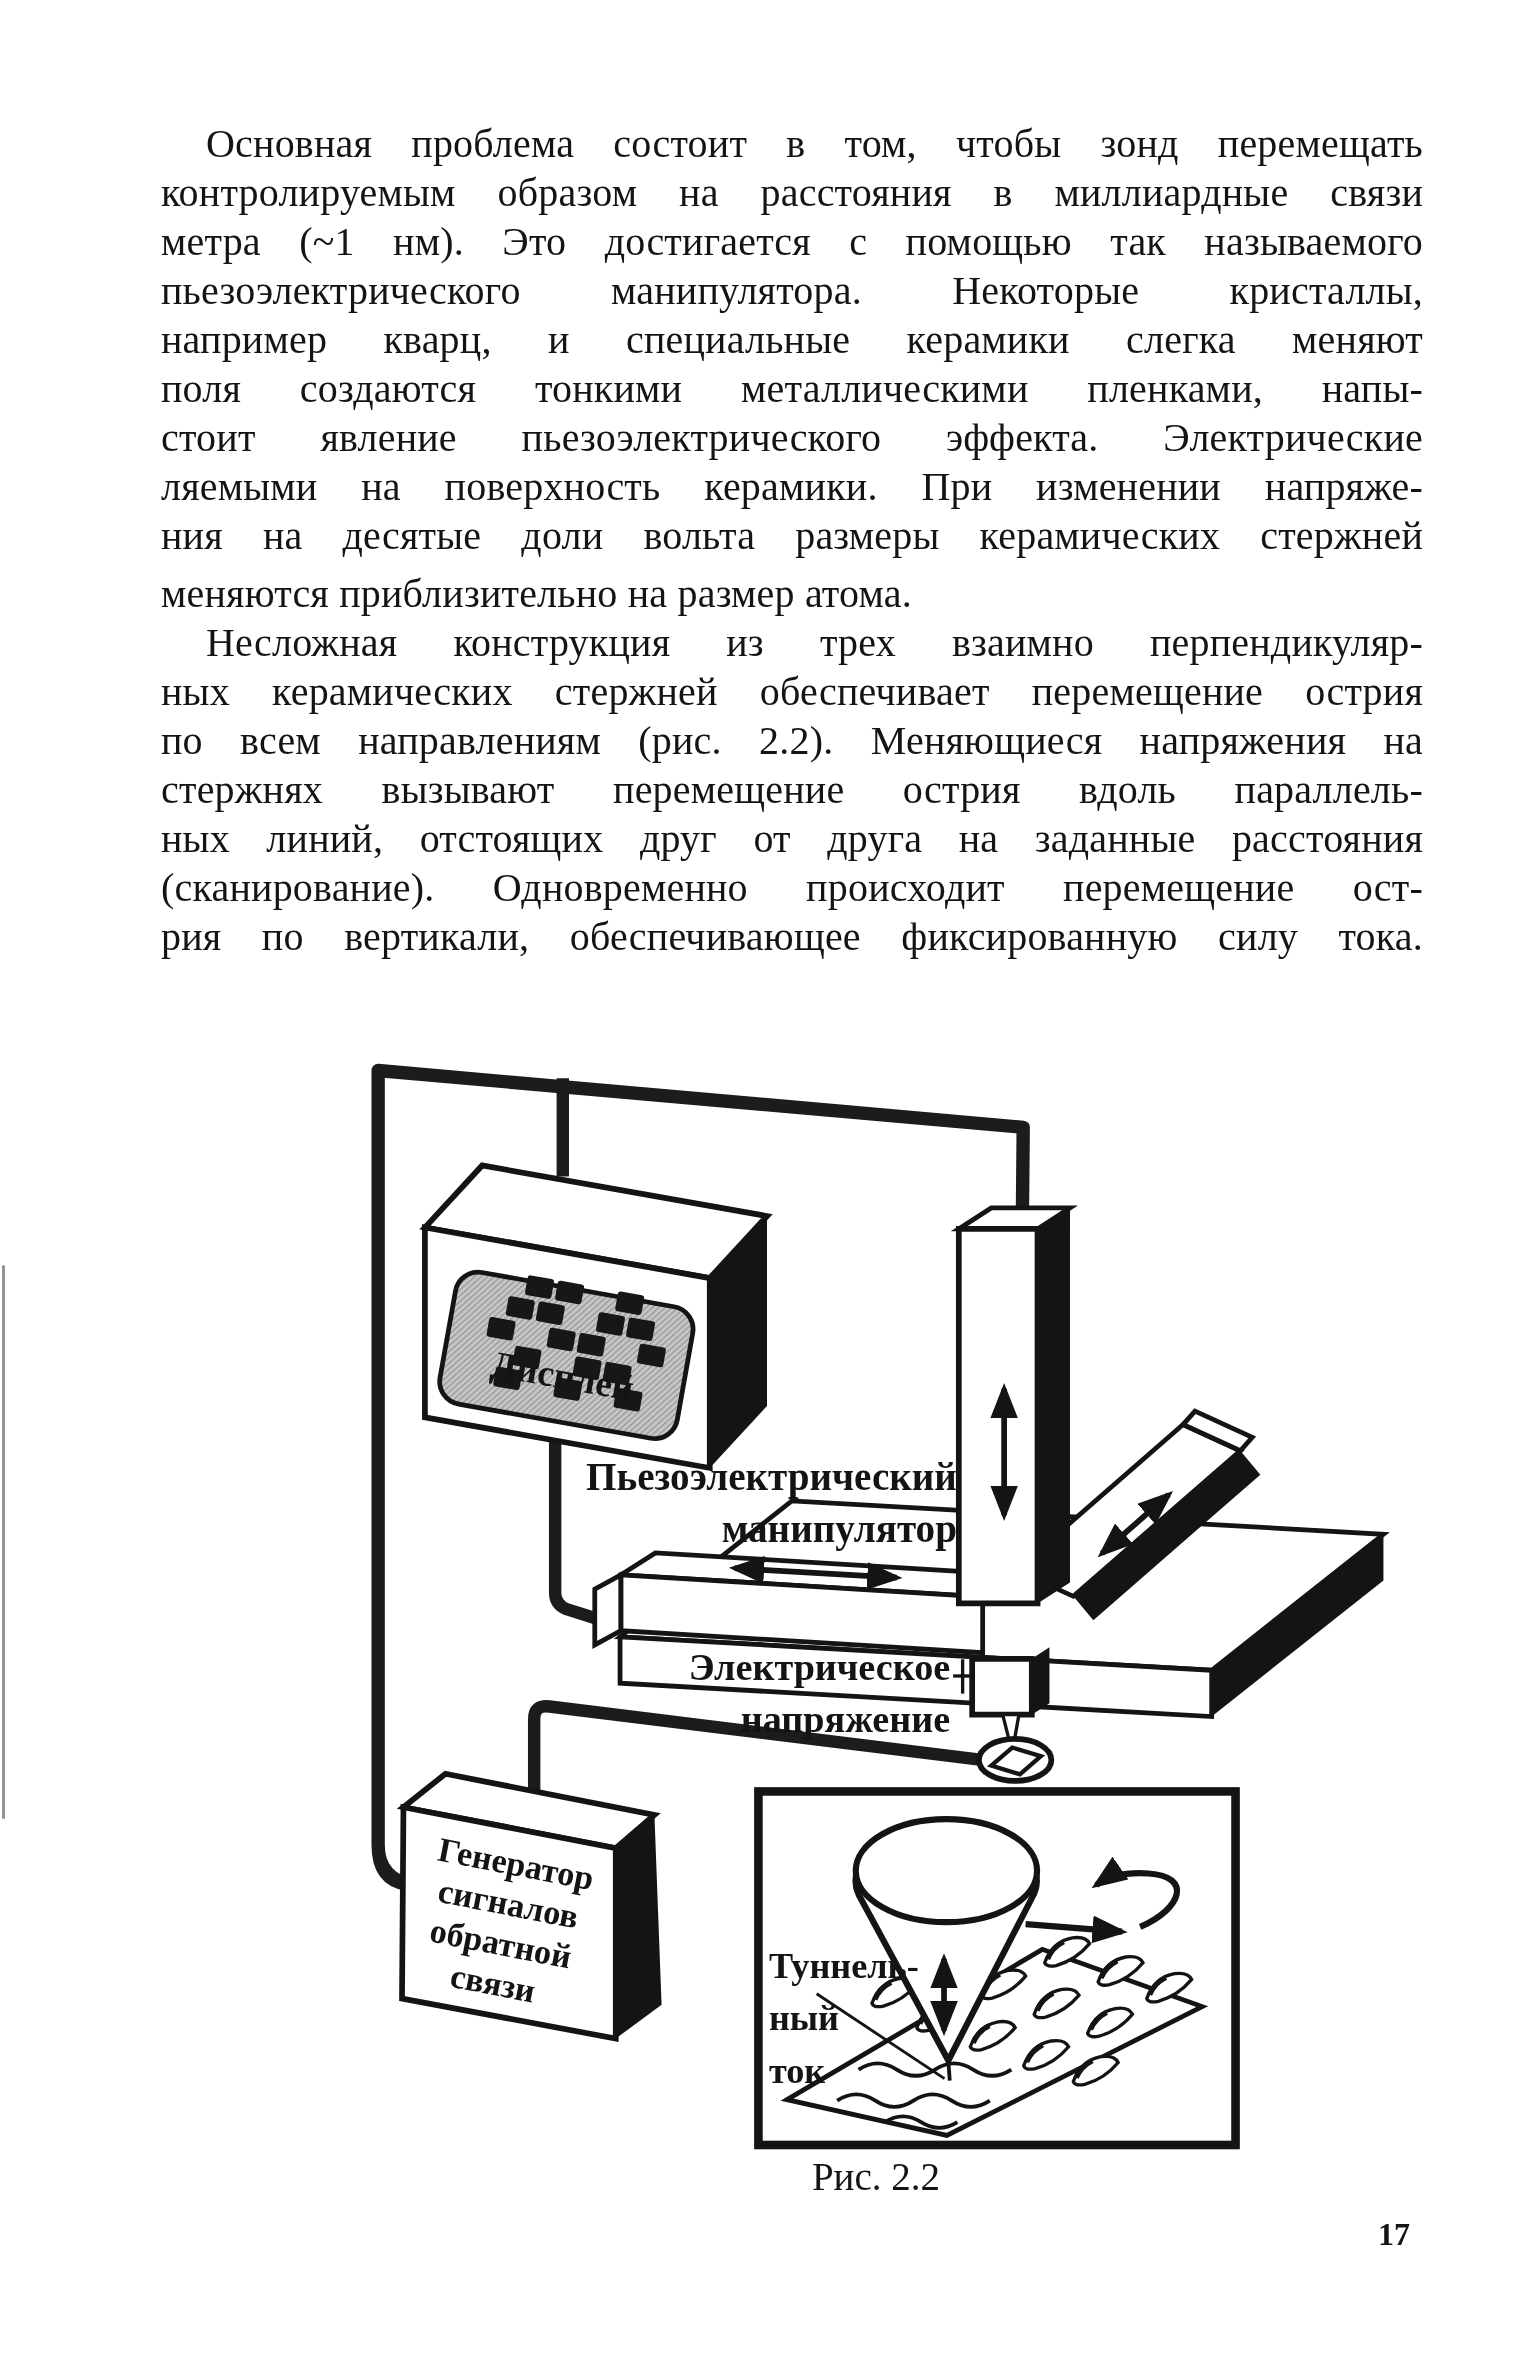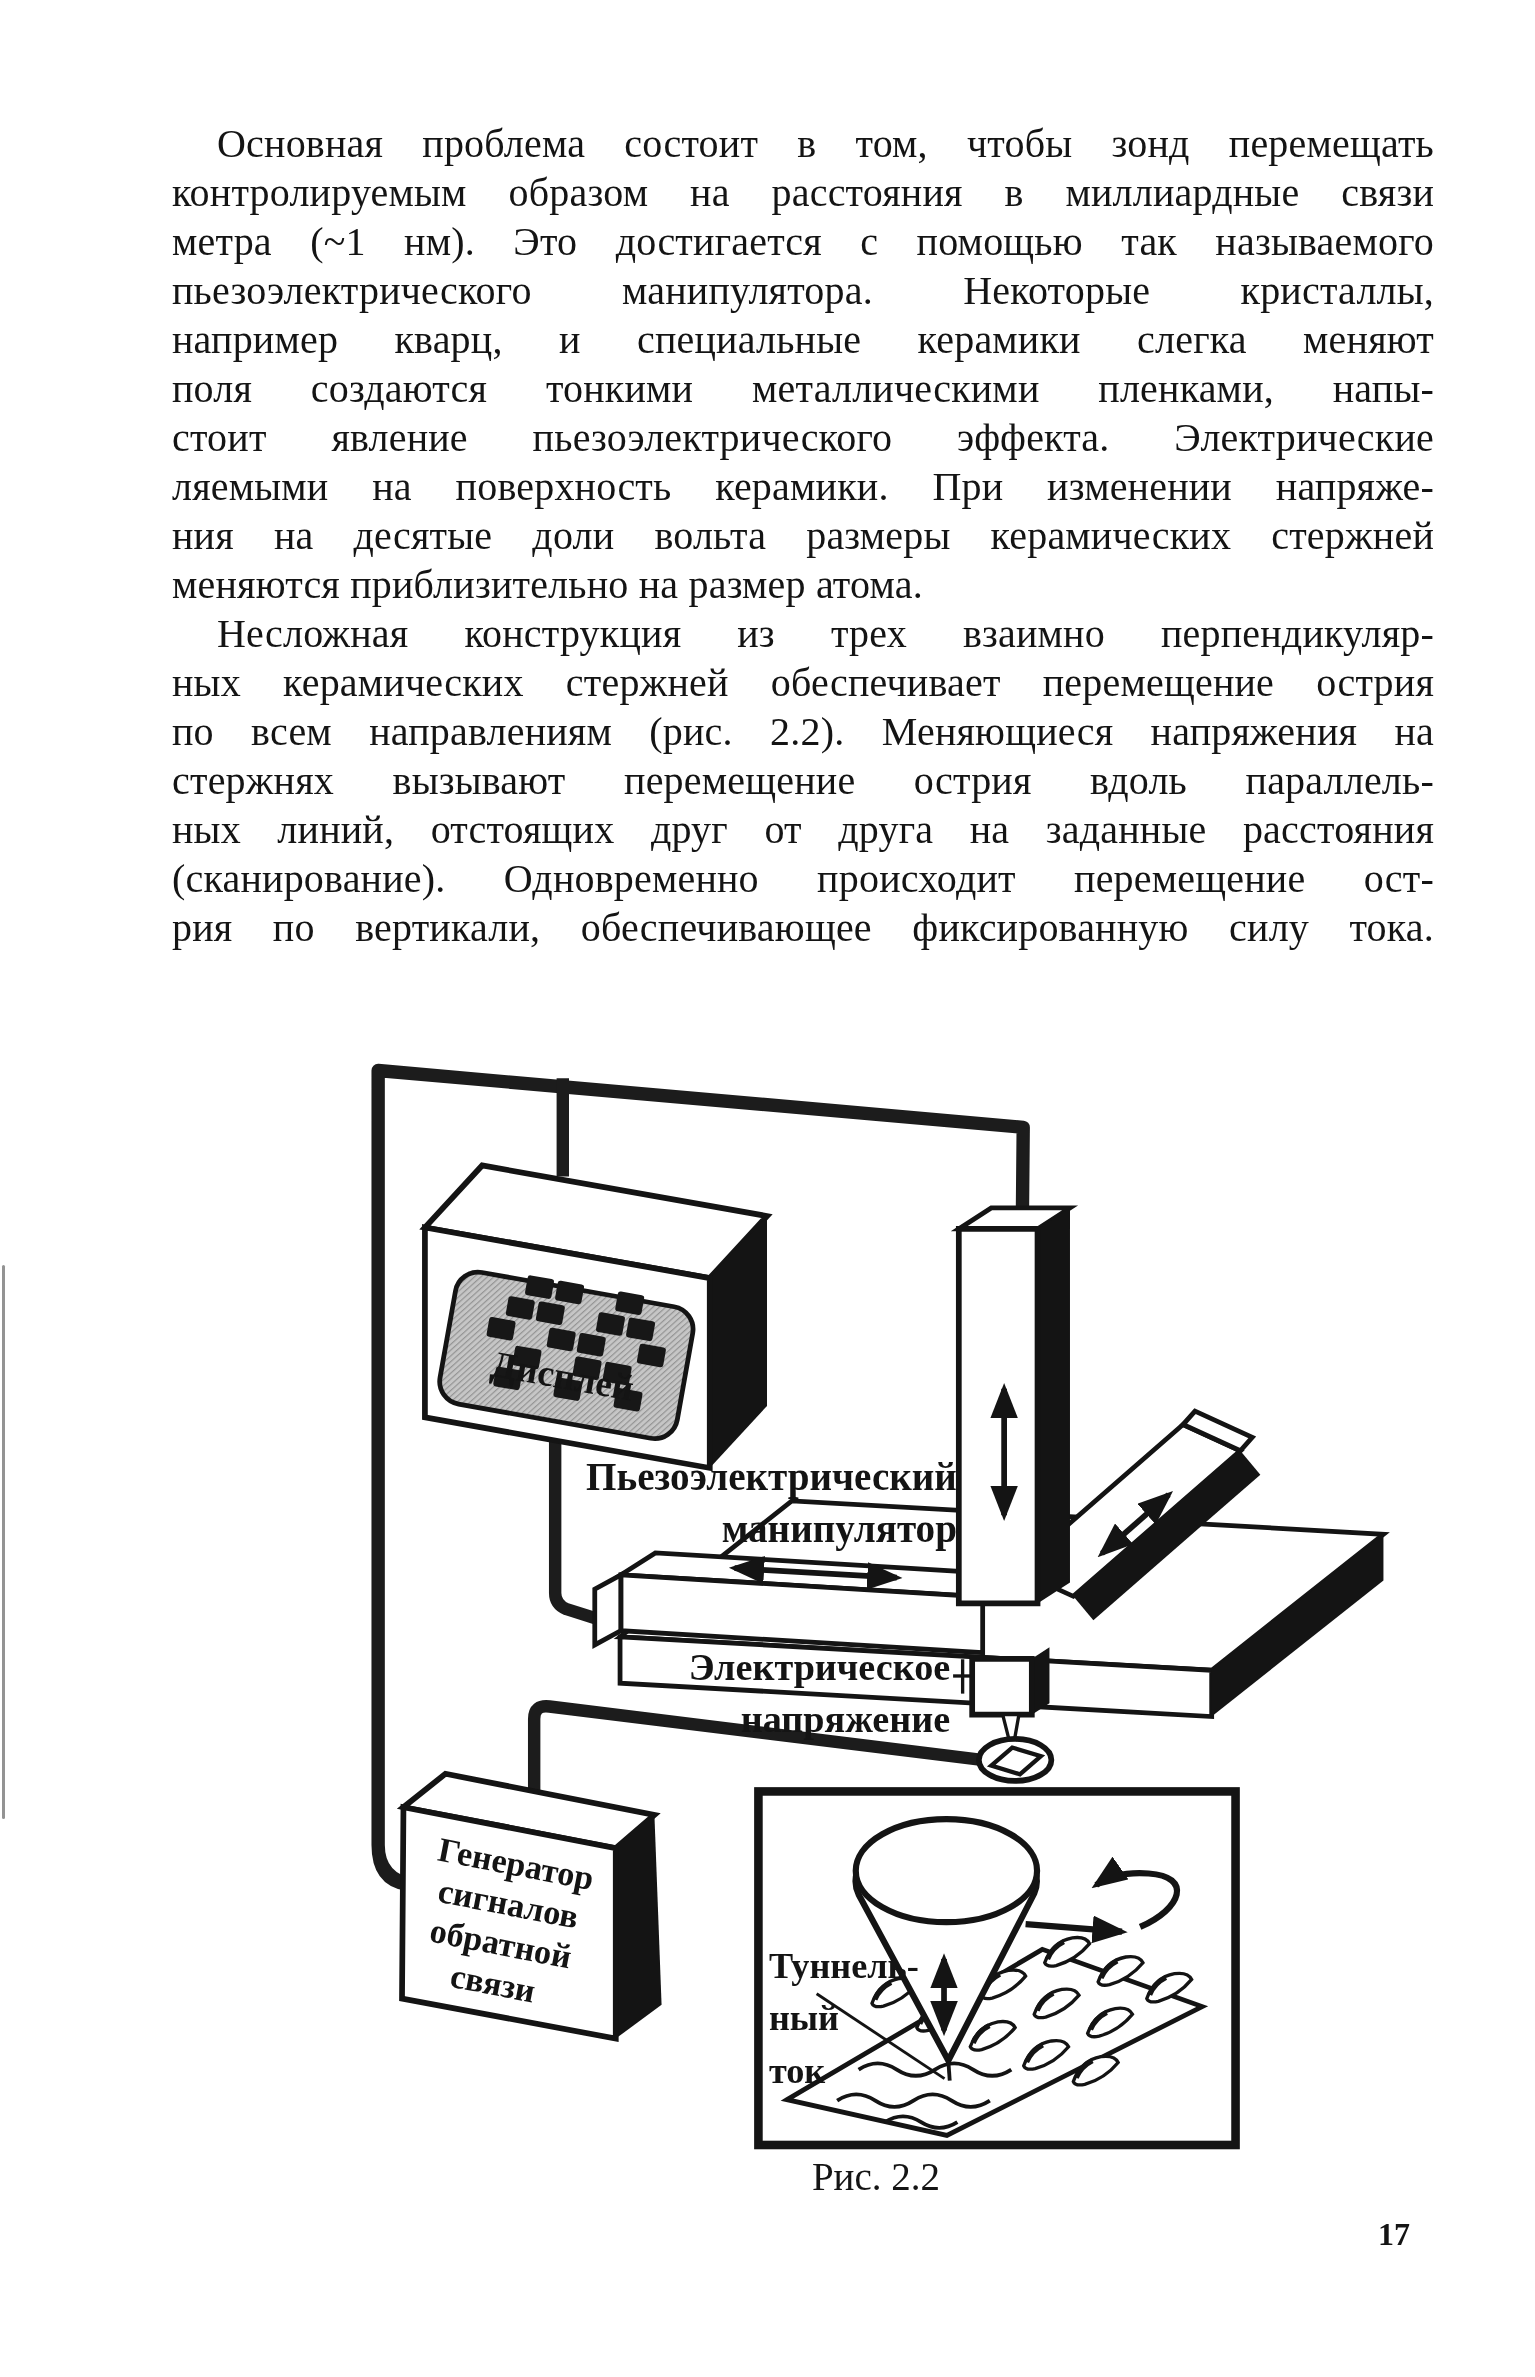--- a/index.html
+++ b/index.html
@@ -4,31 +4,31 @@
 <style>
   html,body{margin:0;padding:0;}
   body{
     width:1535px;height:2377px;position:relative;
     background:#ffffff;
     font-family:"Liberation Serif", serif;
     color:#141414;
     overflow:hidden;
   }
   .body-text{
-    position:absolute;left:172px;top:119px;width:1262px;
+    position:absolute;left:161px;top:119px;width:1262px;
   }
   .line{
     font-size:40px;line-height:49px;
     text-align:justify;text-align-last:justify;
     white-space:normal;
     letter-spacing:0.2px;
     font-weight:400;
   }
   .line.indent{text-indent:45px;}
-  .line.last{text-align-last:left;}
+  .line.last{text-align-last:left;margin-top:9px;}
   .fig{position:absolute;left:329px;top:1050px;}
   .caption{
     position:absolute;left:663px;top:2154px;width:277px;
     font-size:39px;text-align:right;
   }
   .pagenum{
     position:absolute;left:1378px;top:2216px;
     font-size:32px;font-weight:bold;
   }
   .scan-edge{

